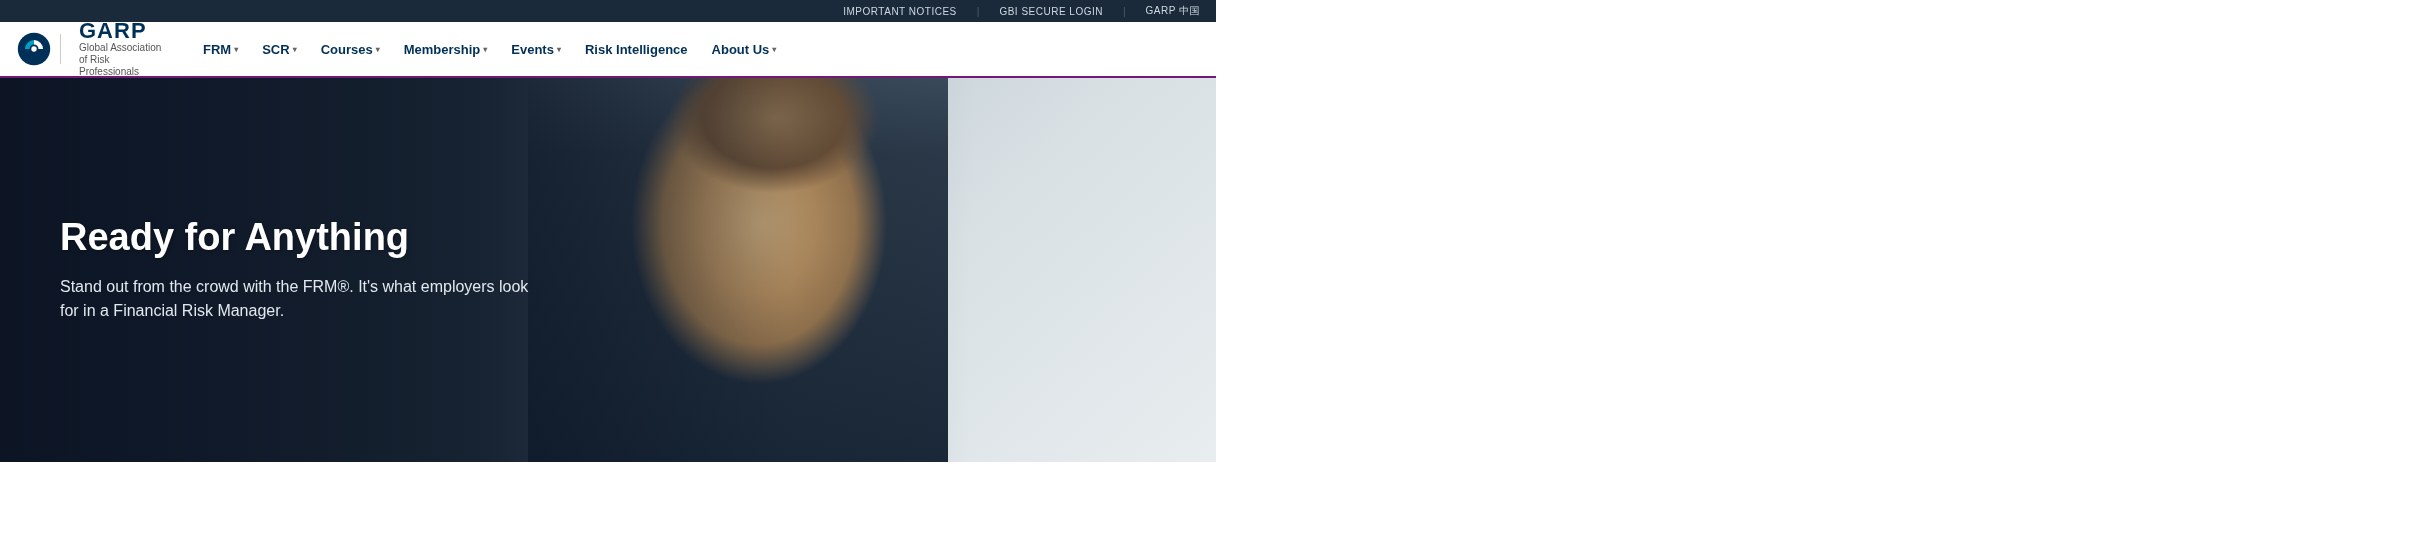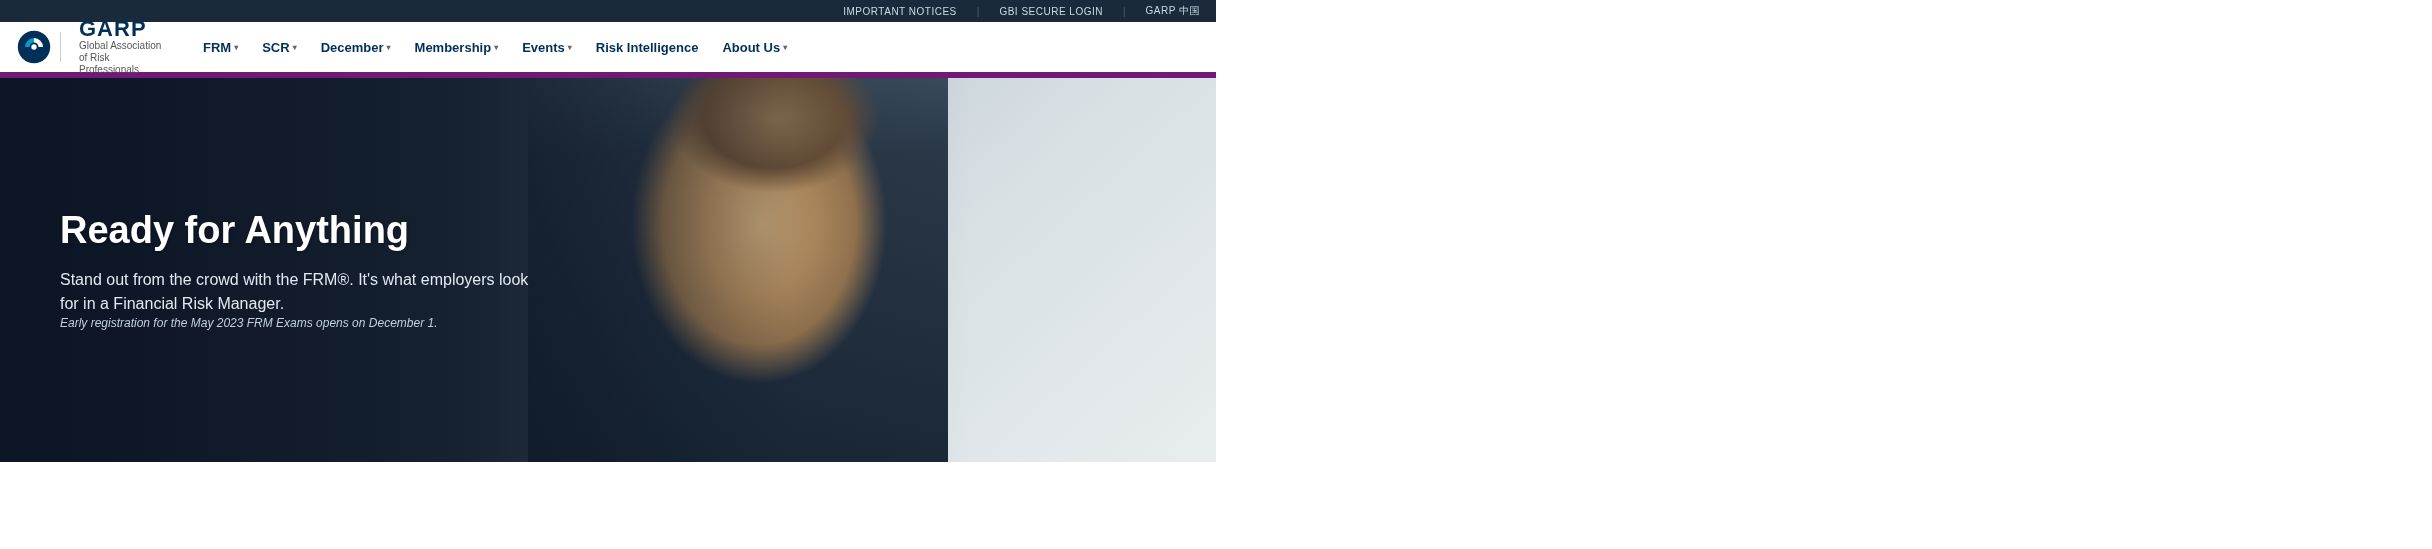--- a/index.html
+++ b/index.html
@@ -27,21 +27,21 @@
       font-size: 10px;
     }
 
     
     .main-nav {
       background-color: #ffffff;
       display: flex;
       align-items: center;
       padding: 0 16px;
       height: 56px;
-      border-bottom: 6px solid #701a75;
+      border-bottom: 2px solid #701a75;
       position: relative;
     }
     .logo-area {
       display: flex;
       align-items: center;
       gap: 8px;
       margin-right: 24px;
       text-decoration: none;
     }
     .logo-icon {
@@ -215,21 +215,21 @@
   <div class="nav-items">
     <a class="nav-item" href="#">
       <span>FRM</span>
       <span class="nav-chevron">▾</span>
     </a>
     <a class="nav-item" href="#">
       <span>SCR</span>
       <span class="nav-chevron">▾</span>
     </a>
     <a class="nav-item" href="#">
-      <span>December</span>
+      <span>Courses</span>
       <span class="nav-chevron">▾</span>
     </a>
     <a class="nav-item" href="#">
       <span>Membership</span>
       <span class="nav-chevron">▾</span>
     </a>
     <a class="nav-item" href="#">
       <span>Events</span>
       <span class="nav-chevron">▾</span>
     </a>
@@ -268,15 +268,14 @@
     height: 200px;
     z-index: 0;
     background: radial-gradient(ellipse 140px 100px at 50% 20%, #8a7050 0%, #6a5038 50%, transparent 75%);
   "></div>
 
   <div class="hero-overlay"></div>
 
   <div class="hero-content">
     <h1 class="hero-title">Ready for Anything</h1>
     <p class="hero-subtitle">Stand out from the crowd with the FRM®. It's what employers look for in a Financial Risk Manager.</p>
-    <p class="hero-cta">Early registration for the May 2023 FRM Exams opens on December 1.</p>
   </div>
 </section>
 
 </body></html>

